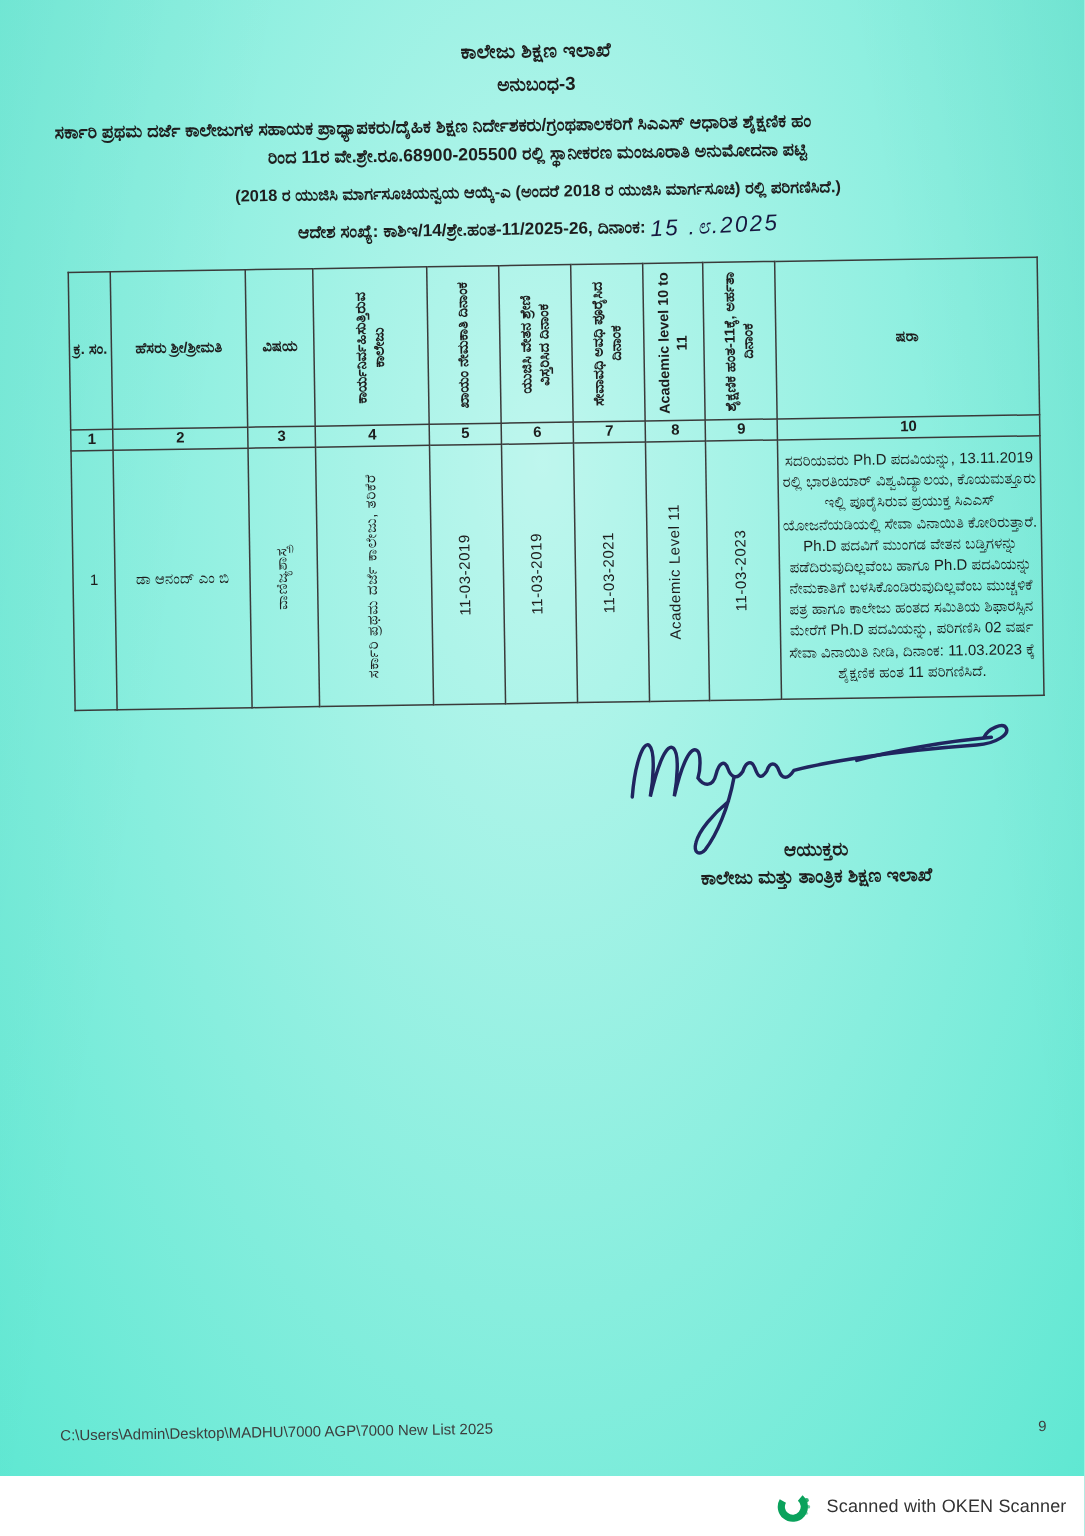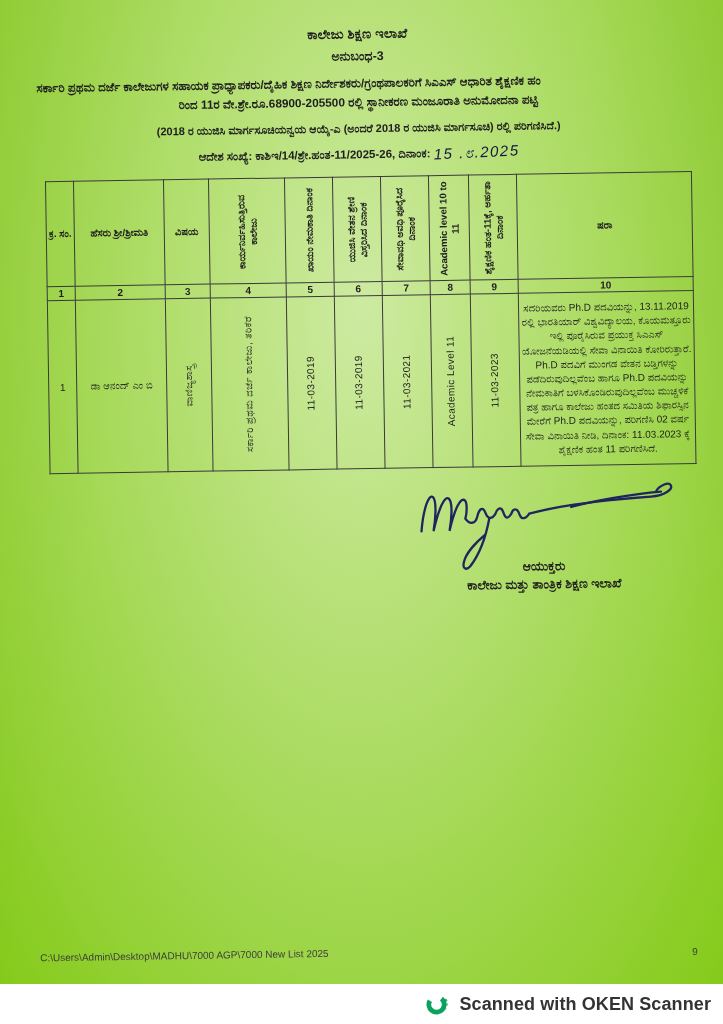--- a/index.html
+++ b/index.html
@@ -1,18 +1,18 @@
 <!DOCTYPE html>
 <html><head>
 <meta charset="utf-8">
 <style>
   html,body { margin:0; padding:0; background:#e8e8e8; }
   .page {
     position:relative; width:723px; height:1024px; margin:0 auto;
-    background:#84cc16; overflow:hidden;
+    background:#5eead4; overflow:hidden;
     font-family:"Liberation Sans", sans-serif; color:#1e1e1e;
   }
   .shade { position:absolute; inset:0; pointer-events:none;
     background:
       linear-gradient(100deg, rgba(0,0,0,0.025), rgba(0,0,0,0) 22%),
       linear-gradient(260deg, rgba(0,0,0,0.03), rgba(0,0,0,0) 18%),
       radial-gradient(ellipse at 50% 30%, rgba(255,255,255,0.6), rgba(0,0,0,0.012));
   }
   .scan { position:absolute; inset:0; transform:rotate(-0.9deg); transform-origin:52% 30%; }
 
@@ -53,21 +53,21 @@
   .sig-dept { font-size:12.5px; font-weight:bold; margin-top:3px; }
 
   
   .fpath { position:absolute; left:30px; top:947px; font-size:10px; color:#3d3d3d; }
   .pageno { position:absolute; left:682px; top:951px; font-size:10px; color:#3d3d3d; }
 
   
   .okenbar { position:absolute; left:0; top:984px; width:723px; height:40px;
     background:#ffffff; display:flex; align-items:center; justify-content:flex-end;
     gap:10px; padding-right:12px; box-sizing:border-box; }
-  .oken-text { font-size:18px; font-weight:bold; color:#333333; letter-spacing:0.1px; }
+  .oken-text { font-size:12px; font-weight:normal; color:#333333; letter-spacing:0.1px; }
 </style>
 </head>
 <body>
 
 <div class="page">
   <div class="shade"></div>
 
   <div class="scan">
 
     <div class="hdr">

